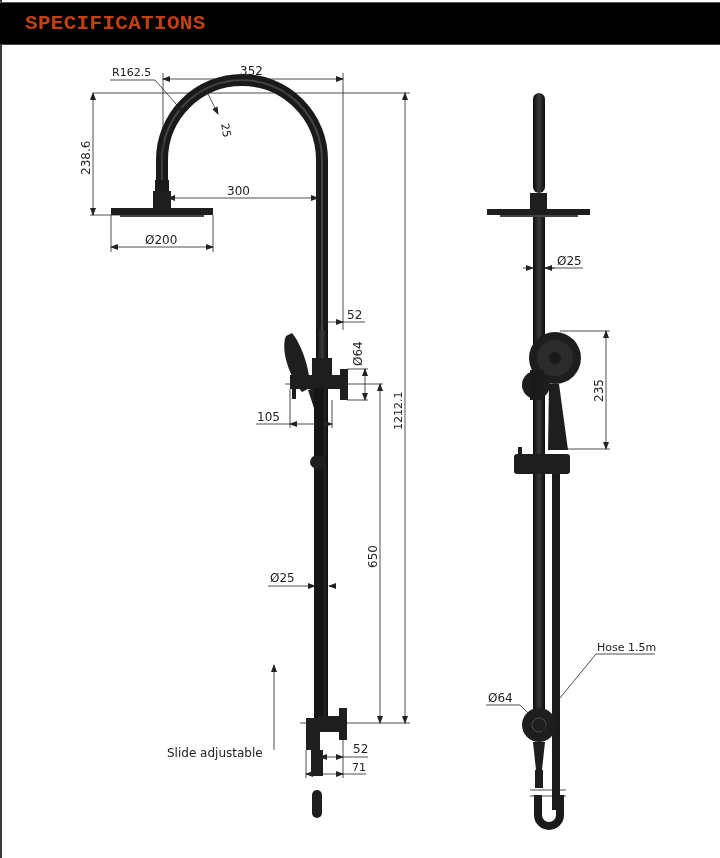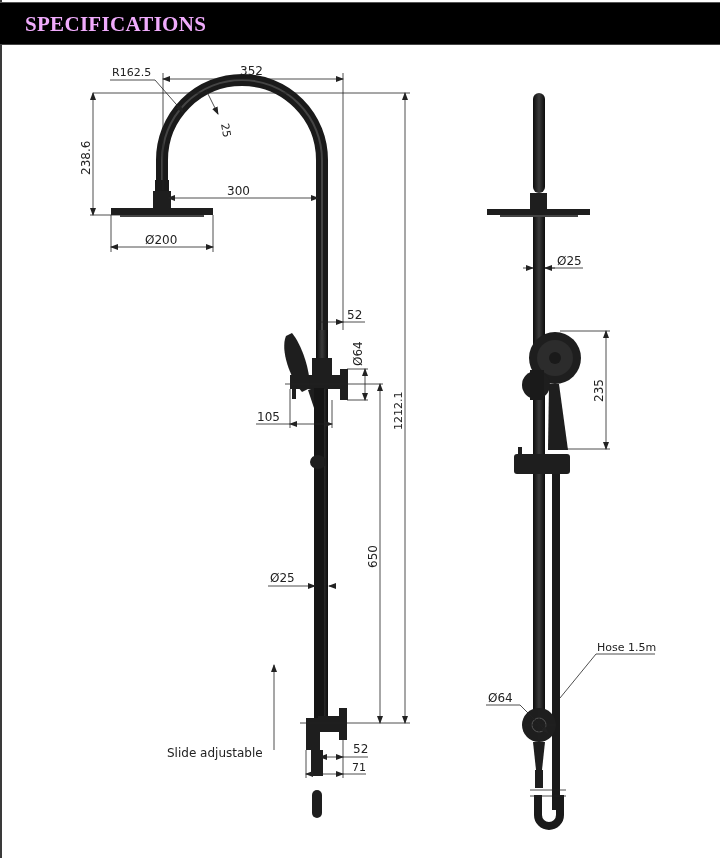--- a/index.html
+++ b/index.html
@@ -1,19 +1,19 @@
 <!DOCTYPE html>
 <html><head>
 <meta charset="utf-8">
 <style>
   html, body { margin: 0; padding: 0; background: #ffffff; }
   body { width: 720px; height: 858px; position: relative; overflow: hidden; font-family: "DejaVu Sans", sans-serif; }
   .frame { position: absolute; left: 0; top: 0; width: 720px; height: 858px; box-sizing: border-box; border-left: 2px solid #3a3a3a; }
   .header { position: absolute; left: 0; top: 2px; width: 720px; height: 43px; background: #000000; border-top: 1px solid #555; border-bottom: 1px solid #444; box-sizing: border-box; }
-  .header-title { position: absolute; left: 25px; top: 9px; color: #f0abfc; font-family: Liberation Serif, serif; font-weight: bold; font-size: 21px; letter-spacing: 0.3px; text-align: center; }
+  .header-title { position: absolute; left: 25px; top: 9px; color: #c2410c; font-family: Liberation Mono, monospace; font-weight: bold; font-size: 21px; letter-spacing: 0.3px; text-align: center; }
   svg.drawing { position: absolute; left: 0; top: 0; }
   .dim { font-family: "DejaVu Sans", sans-serif; font-size: 12px; fill: #222; }
   .dimsm { font-family: "DejaVu Sans", sans-serif; font-size: 11px; fill: #222; }
   .lbl { font-family: "DejaVu Sans", sans-serif; font-size: 12px; fill: #222; }
 </style>
 </head>
 <body>
 
 <div class="frame"></div>
 

